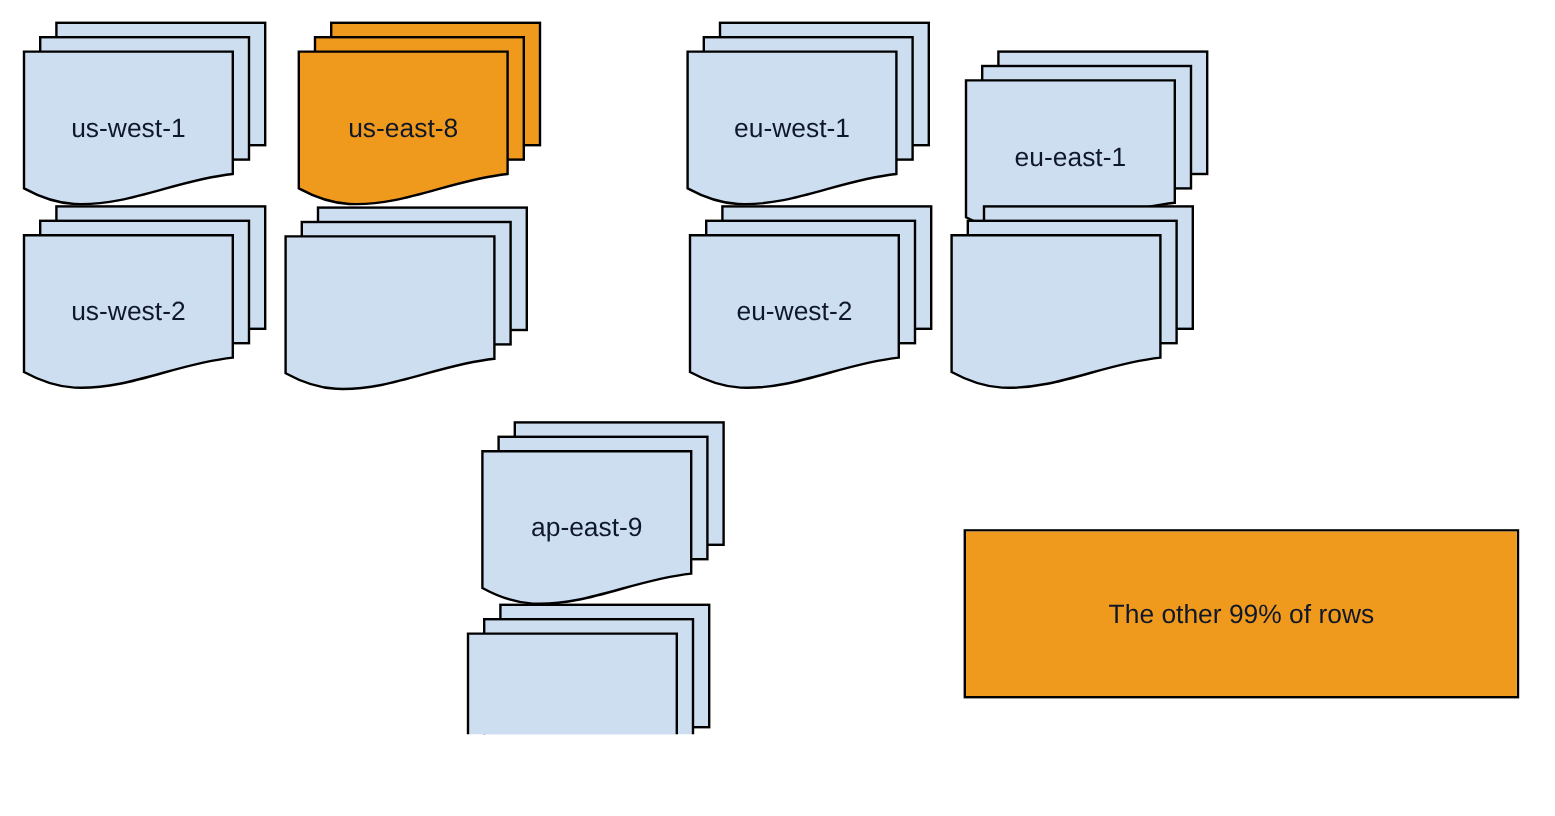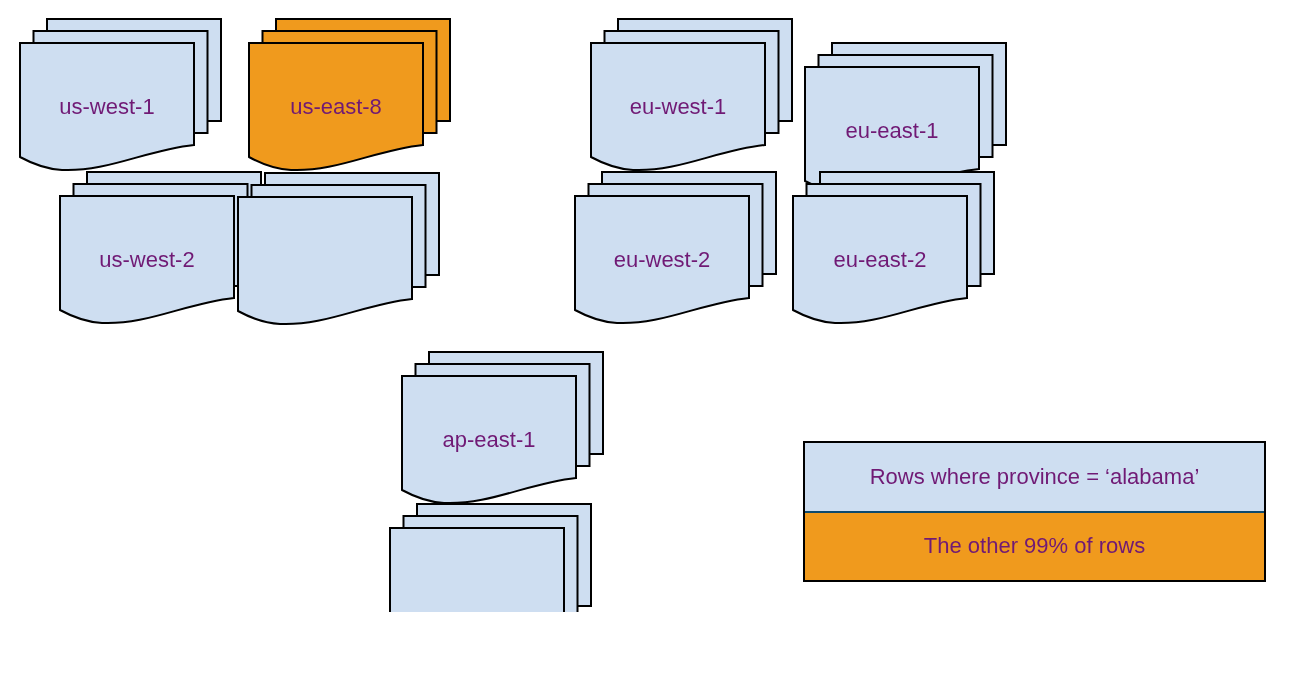--- a/index.html
+++ b/index.html
@@ -2,21 +2,21 @@
 <html><head>
 <meta charset="utf-8">
 <style>
   html, body { margin: 0; padding: 0; background: #ffffff; }
   .canvas {
     position: relative;
     width: 1296px;
     height: 612px;
     background: #ffffff;
     font-family: "Liberation Sans", sans-serif;
-    color: #701a75;
+    color: #0f172a;
     overflow: hidden;
   }
   .stack {
     position: absolute;
     width: 201px;
     height: 151px;
   }
   .stack svg {
     position: absolute;
     left: 0;
@@ -83,35 +83,35 @@
     <div class="stack-label">us-west-1</div>
   </div>
 
   <div class="stack" style="left:249px; top:19px;">
     <svg width="201" height="151" viewBox="0 0 201 151">
       <use href="#doc-stack" fill="#f09a1d"></use>
     </svg>
     <div class="stack-label">us-east-8</div>
   </div>
 
-  <div class="stack" style="left:573px; top:19px;margin-left:18px;">
+  <div class="stack" style="left:573px; top:19px;">
     <svg width="201" height="151" viewBox="0 0 201 151">
       <use href="#doc-stack" fill="#cedef1"></use>
     </svg>
     <div class="stack-label">eu-west-1</div>
   </div>
 
   <div class="stack" style="left:805px; top:19px;margin-top:24px;">
     <svg width="201" height="151" viewBox="0 0 201 151">
       <use href="#doc-stack" fill="#cedef1"></use>
     </svg>
     <div class="stack-label">eu-east-1</div>
   </div>
 
-  <div class="stack" style="left:20px; top:172px;margin-left:40px;">
+  <div class="stack" style="left:20px; top:172px;">
     <svg width="201" height="151" viewBox="0 0 201 151">
       <use href="#doc-stack" fill="#cedef1"></use>
     </svg>
     <div class="stack-label">us-west-2</div>
   </div>
 
   <div class="stack" style="left:238px; top:173px;">
     <svg width="201" height="151" viewBox="0 0 201 151">
       <use href="#doc-stack" fill="#cedef1"></use>
     </svg>
@@ -121,38 +121,34 @@
     <svg width="201" height="151" viewBox="0 0 201 151">
       <use href="#doc-stack" fill="#cedef1"></use>
     </svg>
     <div class="stack-label">eu-west-2</div>
   </div>
 
   <div class="stack" style="left:793px; top:172px;">
     <svg width="201" height="151" viewBox="0 0 201 151">
       <use href="#doc-stack" fill="#cedef1"></use>
     </svg>
-    <div class="stack-label">eu-east-2</div>
   </div>
 
   <div class="stack" style="left:402px; top:352px;">
     <svg width="201" height="151" viewBox="0 0 201 151">
       <use href="#doc-stack" fill="#cedef1"></use>
     </svg>
-    <div class="stack-label">ap-east-1</div>
+    <div class="stack-label">ap-east-9</div>
   </div>
 
   <div class="stack" style="left:390px; top:504px;">
     <svg width="201" height="151" viewBox="0 0 201 151">
       <use href="#doc-stack" fill="#cedef1"></use>
     </svg>
   </div>
 
   <div class="legend">
-    <div class="legend-row" style="background-color: rgb(206, 222, 241);">
-      <span>Rows where province = ‘alabama’</span>
-    </div>
     <div class="legend-row" style="background-color: rgb(240, 154, 29);">
       <span>The other 99% of rows</span>
     </div>
   </div>
 
 </div>
 
 </body></html>

